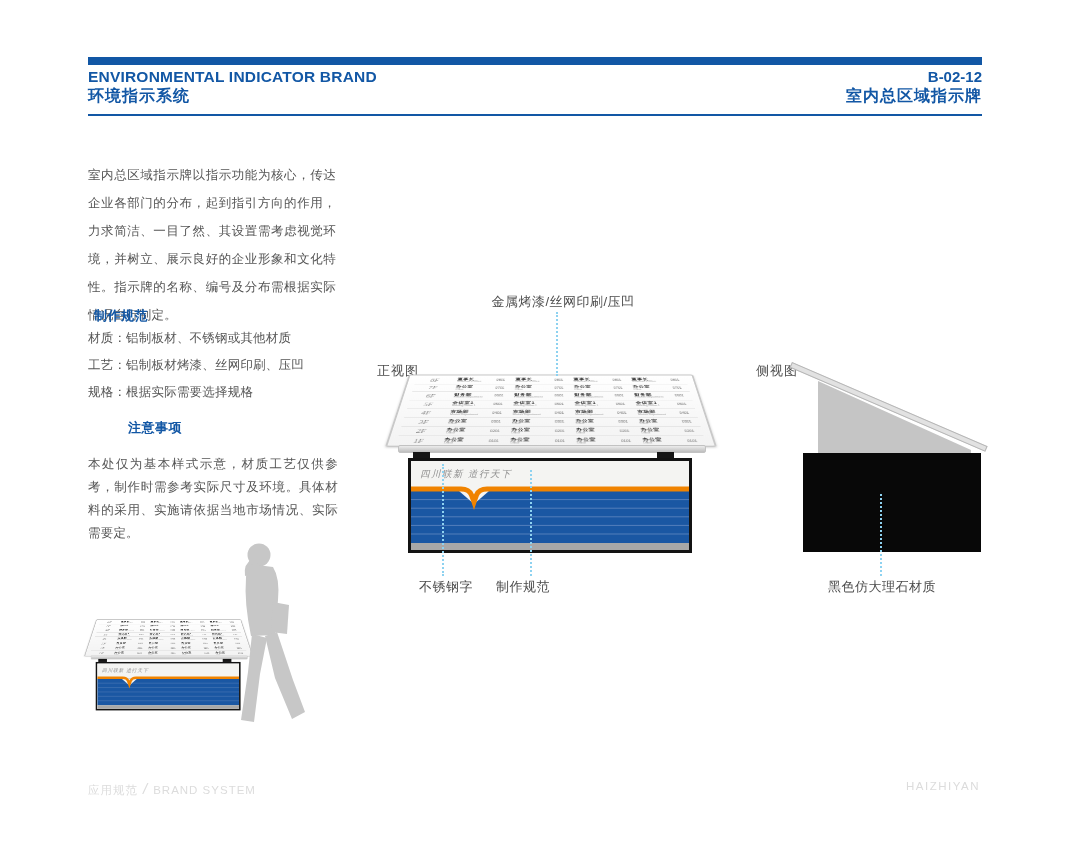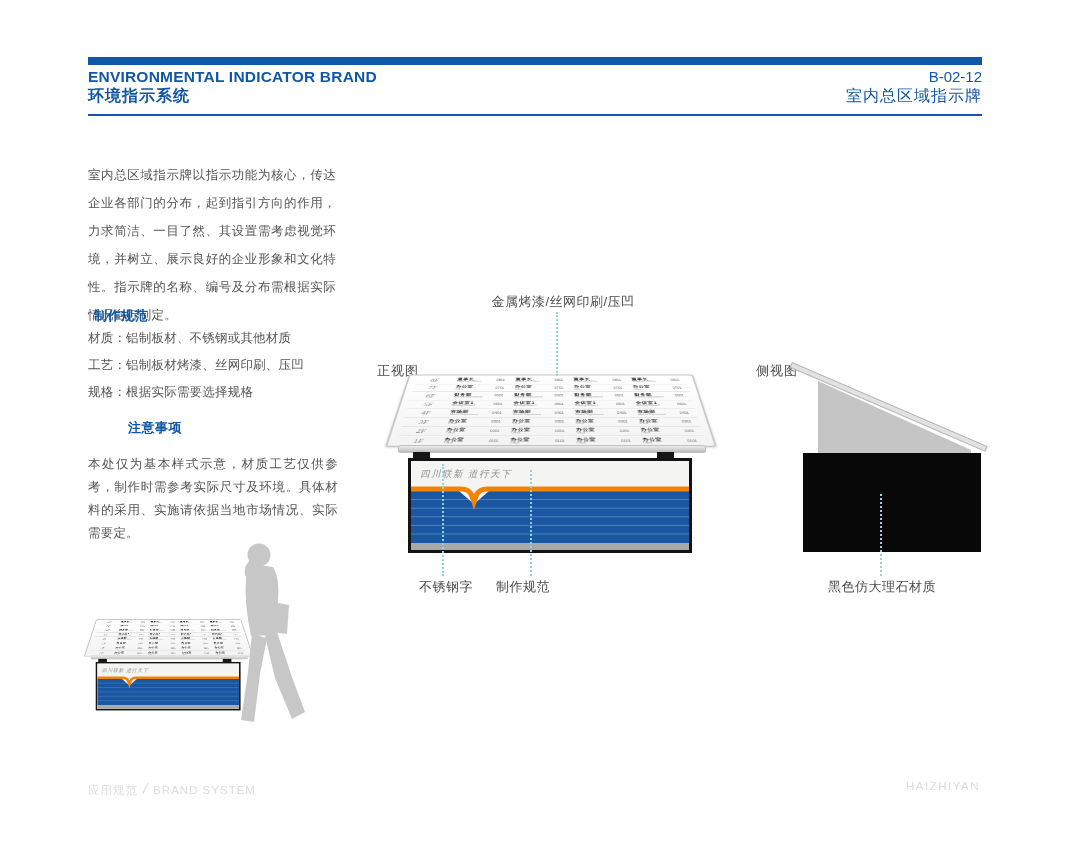--- a/index.html
+++ b/index.html
@@ -10,22 +10,22 @@
     --ink:#555;
   }
   *{margin:0;padding:0;box-sizing:border-box;}
   html,body{width:1070px;height:853px;background:#fff;font-family:"Liberation Sans","DejaVu Sans",sans-serif;}
   #page{position:relative;width:1070px;height:853px;overflow:hidden;background:#fff;}
 
   
   .top-bar{position:absolute;left:88px;top:57px;width:894px;height:8px;background:var(--brand);}
   .hdr-en{position:absolute;left:88px;top:68px;font-size:15.5px;font-weight:bold;color:var(--brand);letter-spacing:.2px;}
   .hdr-zh{position:absolute;left:88px;top:86px;font-size:16px;font-weight:bold;color:var(--brand);letter-spacing:1px;}
-  .hdr-code{position:absolute;right:88px;top:68px;font-size:15px;font-weight:normal;color:var(--brand);text-align:center;}
-  .hdr-sub{position:absolute;right:88px;top:86px;font-size:16px;font-weight:normal;color:var(--brand);letter-spacing:1px;text-align:right;}
+  .hdr-code{position:absolute;right:88px;top:68px;font-size:15px;font-weight:bold;color:var(--brand);text-align:center;}
+  .hdr-sub{position:absolute;right:88px;top:86px;font-size:16px;font-weight:bold;color:var(--brand);letter-spacing:1px;text-align:right;}
   .thin-rule{position:absolute;left:88px;top:114px;width:894px;height:2px;background:var(--brand);}
 
   
   .intro{position:absolute;left:88px;top:161px;width:248px;font-size:12.5px;line-height:28px;color:var(--ink);text-align:justify;letter-spacing:.2px;}
   .sec-head{position:absolute;font-size:13px;font-weight:bold;color:var(--brand);letter-spacing:.5px;}
   .spec-head{left:88px;top:307px;padding-left:6px;}
   .spec-list{position:absolute;left:88px;top:330px;width:260px;font-size:12.5px;color:var(--ink);list-style:none;}
   .spec-list li{margin-bottom:10px;line-height:17px;letter-spacing:.2px;}
   .note-head{left:88px;top:419px;margin-left:40px;}
   .note-body{position:absolute;left:88px;top:441px;width:250px;font-size:12.5px;line-height:23px;color:var(--ink);text-align:justify;letter-spacing:.2px;margin-top:12px;}

